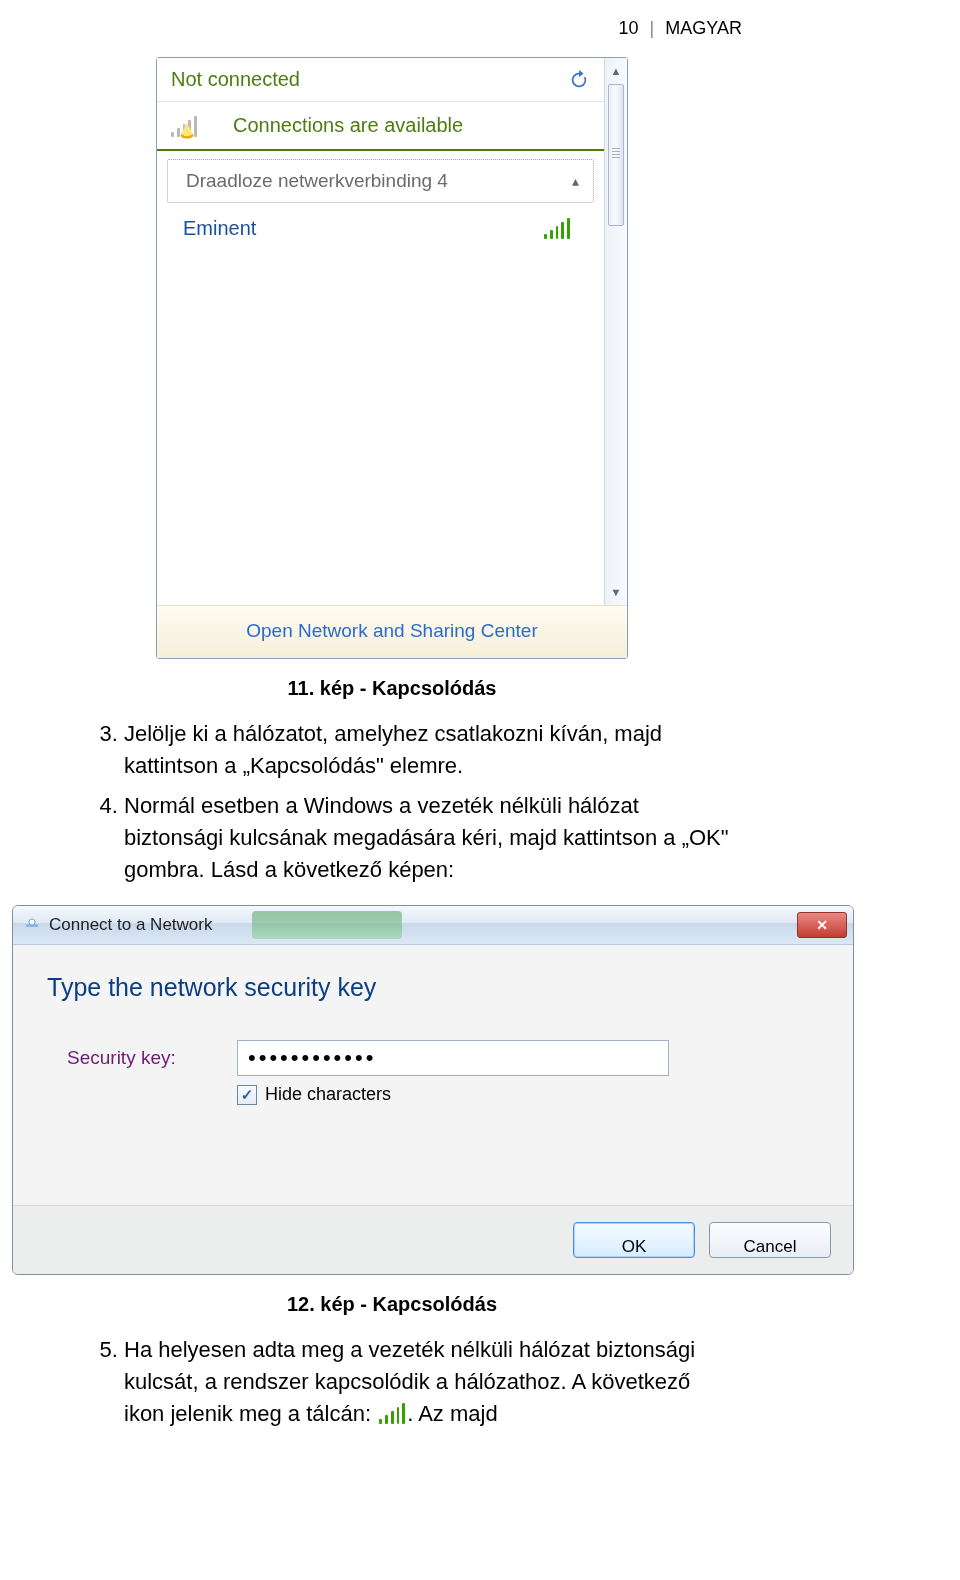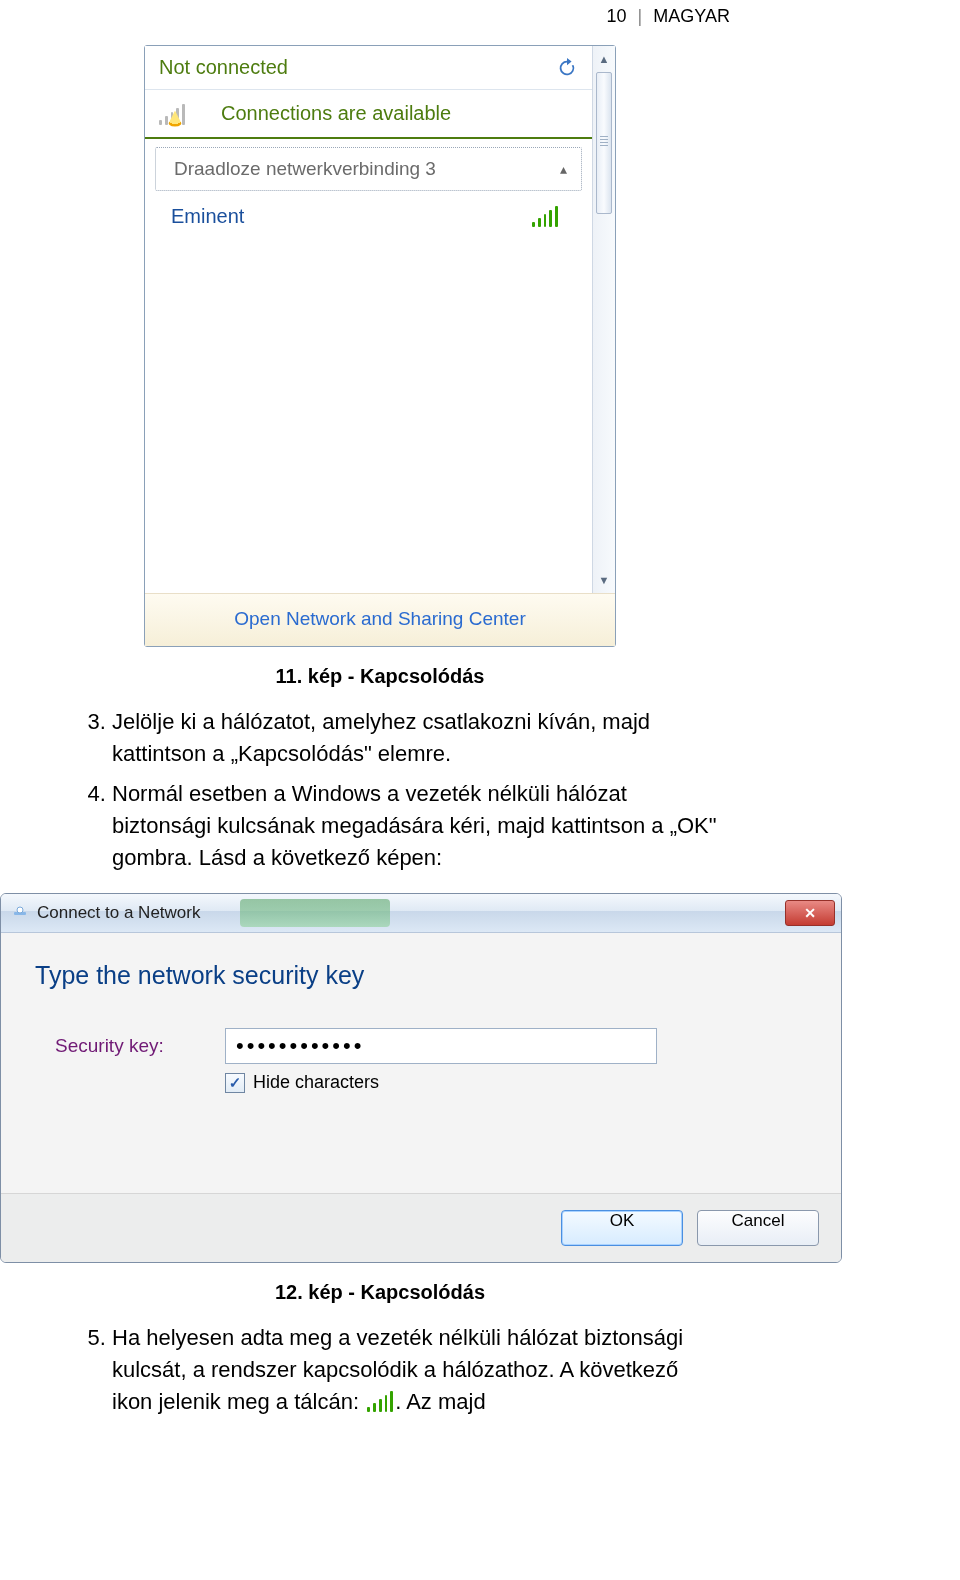--- a/index.html
+++ b/index.html
@@ -5,21 +5,21 @@
   body {
     margin: 0;
     padding: 0;
     background: #fff;
     font-family: Arial, Helvetica, sans-serif;
     color: #000;
     width: 960px;
   }
   .page {
     width: 760px;
-    padding: 0;
+    padding: 12px;
     position: relative;
   }
   .page-header {
     text-align: right;
     font-size: 18px;
     padding: 6px 30px 0 0;
   }
   .page-header .pgnum { margin-right: 6px; }
   .page-header .sep { color: #888; margin-right: 6px; }
 
@@ -246,21 +246,21 @@
     gap: 14px;
     padding: 16px 22px;
   }
   .win-btn {
     min-width: 120px;
     height: 34px;
     border: 1px solid #8a98ac;
     border-radius: 4px;
     background: linear-gradient(#fdfdfe,#e8eef6);
     font-size: 17px;
-    display:flex;align-items:flex-start;justify-content:center;
+    display:flex;align-items:flex-end;justify-content:center;
   }
   .win-btn.primary {
     border: 1px solid #4a8fe0;
     box-shadow: 0 0 0 1px #a9d2ff inset;
     background: linear-gradient(#f4faff,#d7ecff);
   }
 
   .inline-signal {
     display:inline-flex; vertical-align:-3px; margin: 0 2px;
   }
@@ -296,21 +296,21 @@
               <i></i>
               <i></i>
               <i></i>
               <i></i>
           </span>
           <span class="sp"></span>
           <span>Connections are available</span>
         </div>
 
         <div class="section-header">
-          <span>Draadloze netwerkverbinding 3</span>
+          <span>Draadloze netwerkverbinding 4</span>
           <span class="sp2"></span>
           <span class="chev">▴</span>
         </div>
 
         <div class="wifi-row">
           <span>Eminent</span>
           <span class="sp2"></span>
           <span class="signal green">
             <i></i>
               <i></i>

